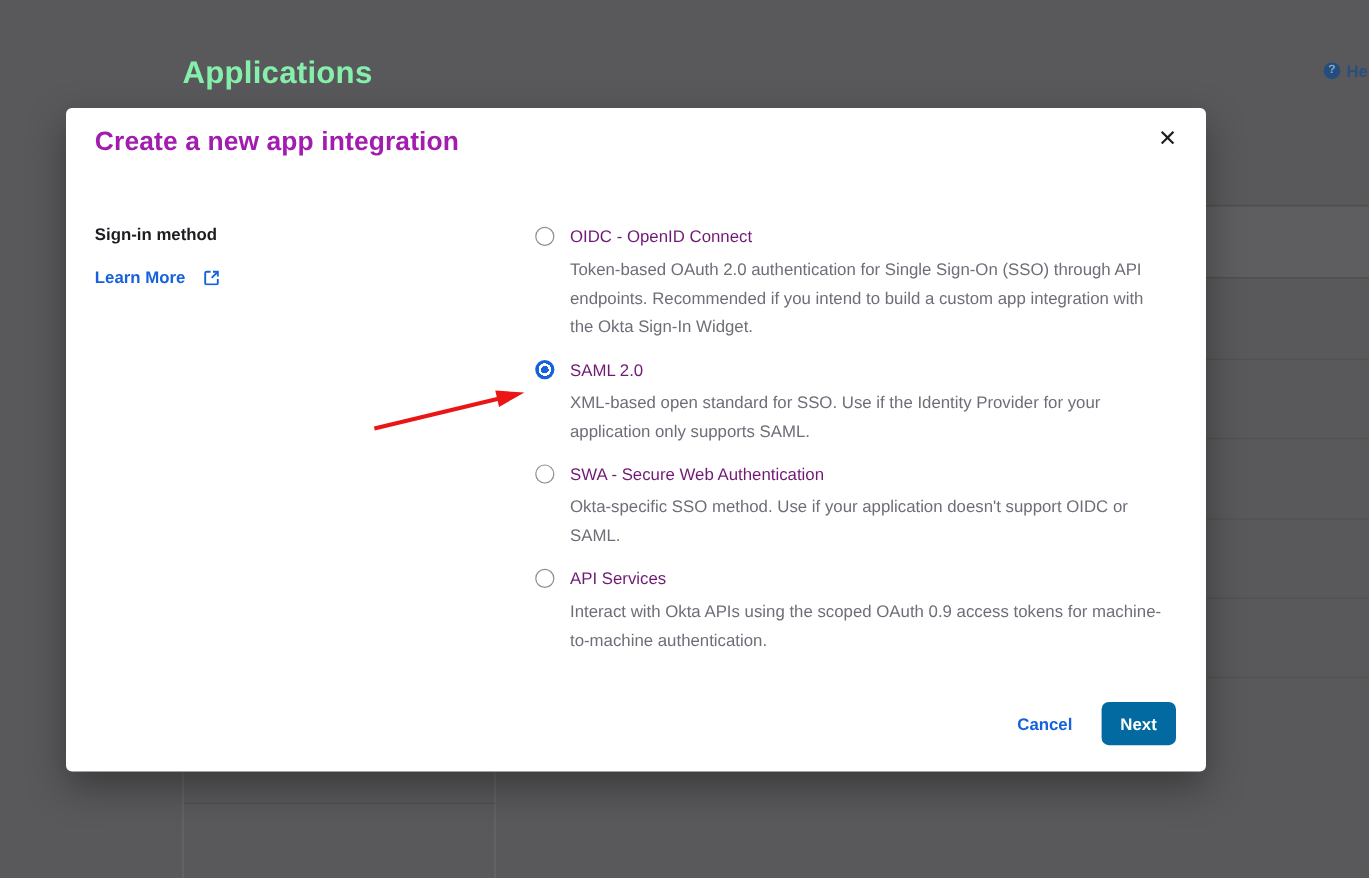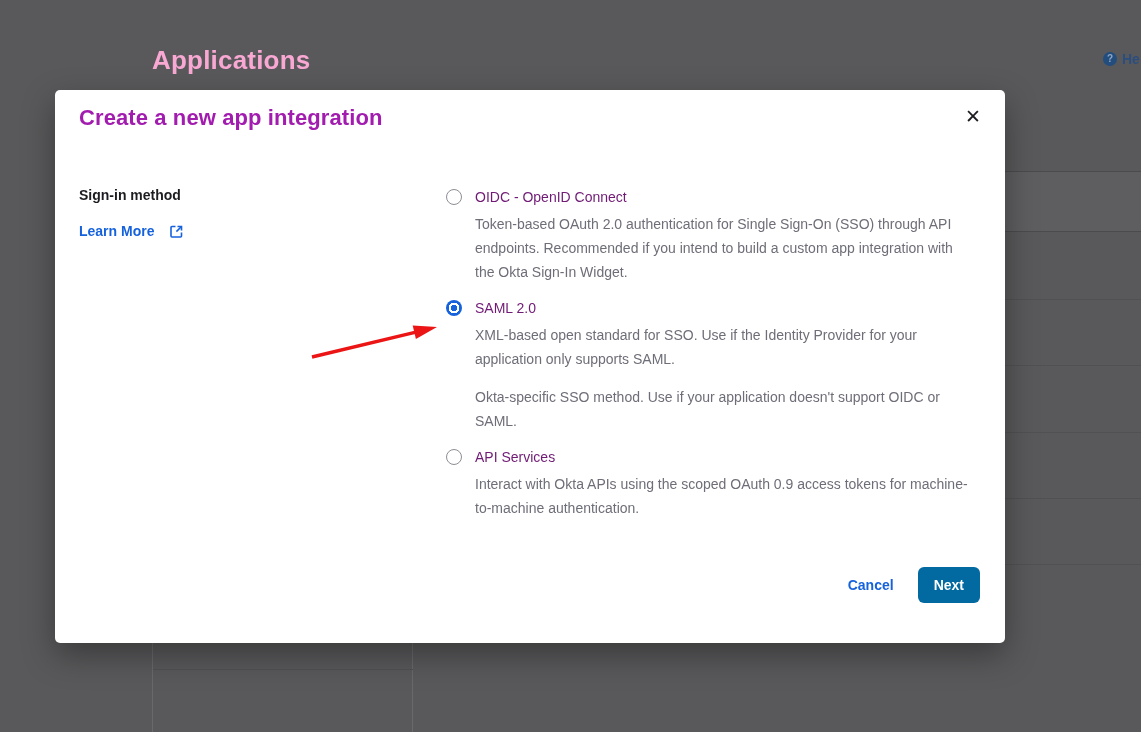--- a/index.html
+++ b/index.html
@@ -8,21 +8,21 @@
     position:relative; overflow:hidden;
     background:#59595b;
     font-family:"Liberation Sans","DejaVu Sans",sans-serif;
     -webkit-font-smoothing:antialiased;
   }
 
   
   .bg-page { position:absolute; inset:0; }
   .bg-title {
     position:absolute; left:152px; top:45px;
-    font-size:26px; font-weight:700; color:#f9a8d4; letter-spacing:.2px;
+    font-size:26px; font-weight:700; color:#86efac; letter-spacing:.2px;
   }
   .bg-help {
     position:absolute; left:1103px; top:51px; white-space:nowrap;
     display:flex; align-items:center; gap:5px;
     font-size:14px; font-weight:700; color:#2b4e7e;
   }
   .bg-help .qicon {
     width:14px; height:14px; border-radius:50%;
     background:#234d7d; color:#8fa6c4;
     font-size:10px; font-weight:700; line-height:14px; text-align:center;
@@ -72,21 +72,21 @@
     border:none;
     background:radial-gradient(circle at 50% 50%, #1662dd 0 3.2px, #ffffff 3.2px 5.2px, #1662dd 5.2px 8px);
   }
   .option-label { font-size:14px; color:#701a75; line-height:20px; }
   .option-desc {
     margin:5px 0 0 29px; width:495px;
     font-size:14px; line-height:24px; color:#6e6e78;
   }
 
   .footer {
-    position:absolute; right:25px; bottom:40px;
+    position:absolute; right:25px; bottom:22px;
     display:flex; align-items:center; gap:24px;
   }
   .cancel-btn {
     border:none; background:transparent; cursor:pointer;
     font-size:14px; font-weight:700; color:#1662dd;
     font-family:inherit;
   }
   .next-btn {
     border:none; cursor:pointer; background:#0369a1; color:#ffffff;
     font-size:14px; font-weight:700; font-family:inherit;
@@ -146,20 +146,24 @@
 
     <div class="option">
       <div class="option-head">
         <span class="radio selected"></span>
         <span class="option-label">SAML 2.0</span>
       </div>
       <p class="option-desc">XML-based open standard for SSO. Use if the Identity Provider for your application only supports SAML.</p>
     </div>
 
     <div class="option">
+      <div class="option-head">
+        <span class="radio"></span>
+        <span class="option-label">SWA - Secure Web Authentication</span>
+      </div>
       <p class="option-desc">Okta-specific SSO method. Use if your application doesn't support OIDC or SAML.</p>
     </div>
 
     <div class="option">
       <div class="option-head">
         <span class="radio"></span>
         <span class="option-label">API Services</span>
       </div>
       <p class="option-desc">Interact with Okta APIs using the scoped OAuth 0.9 access tokens for machine-to-machine authentication.</p>
     </div>

